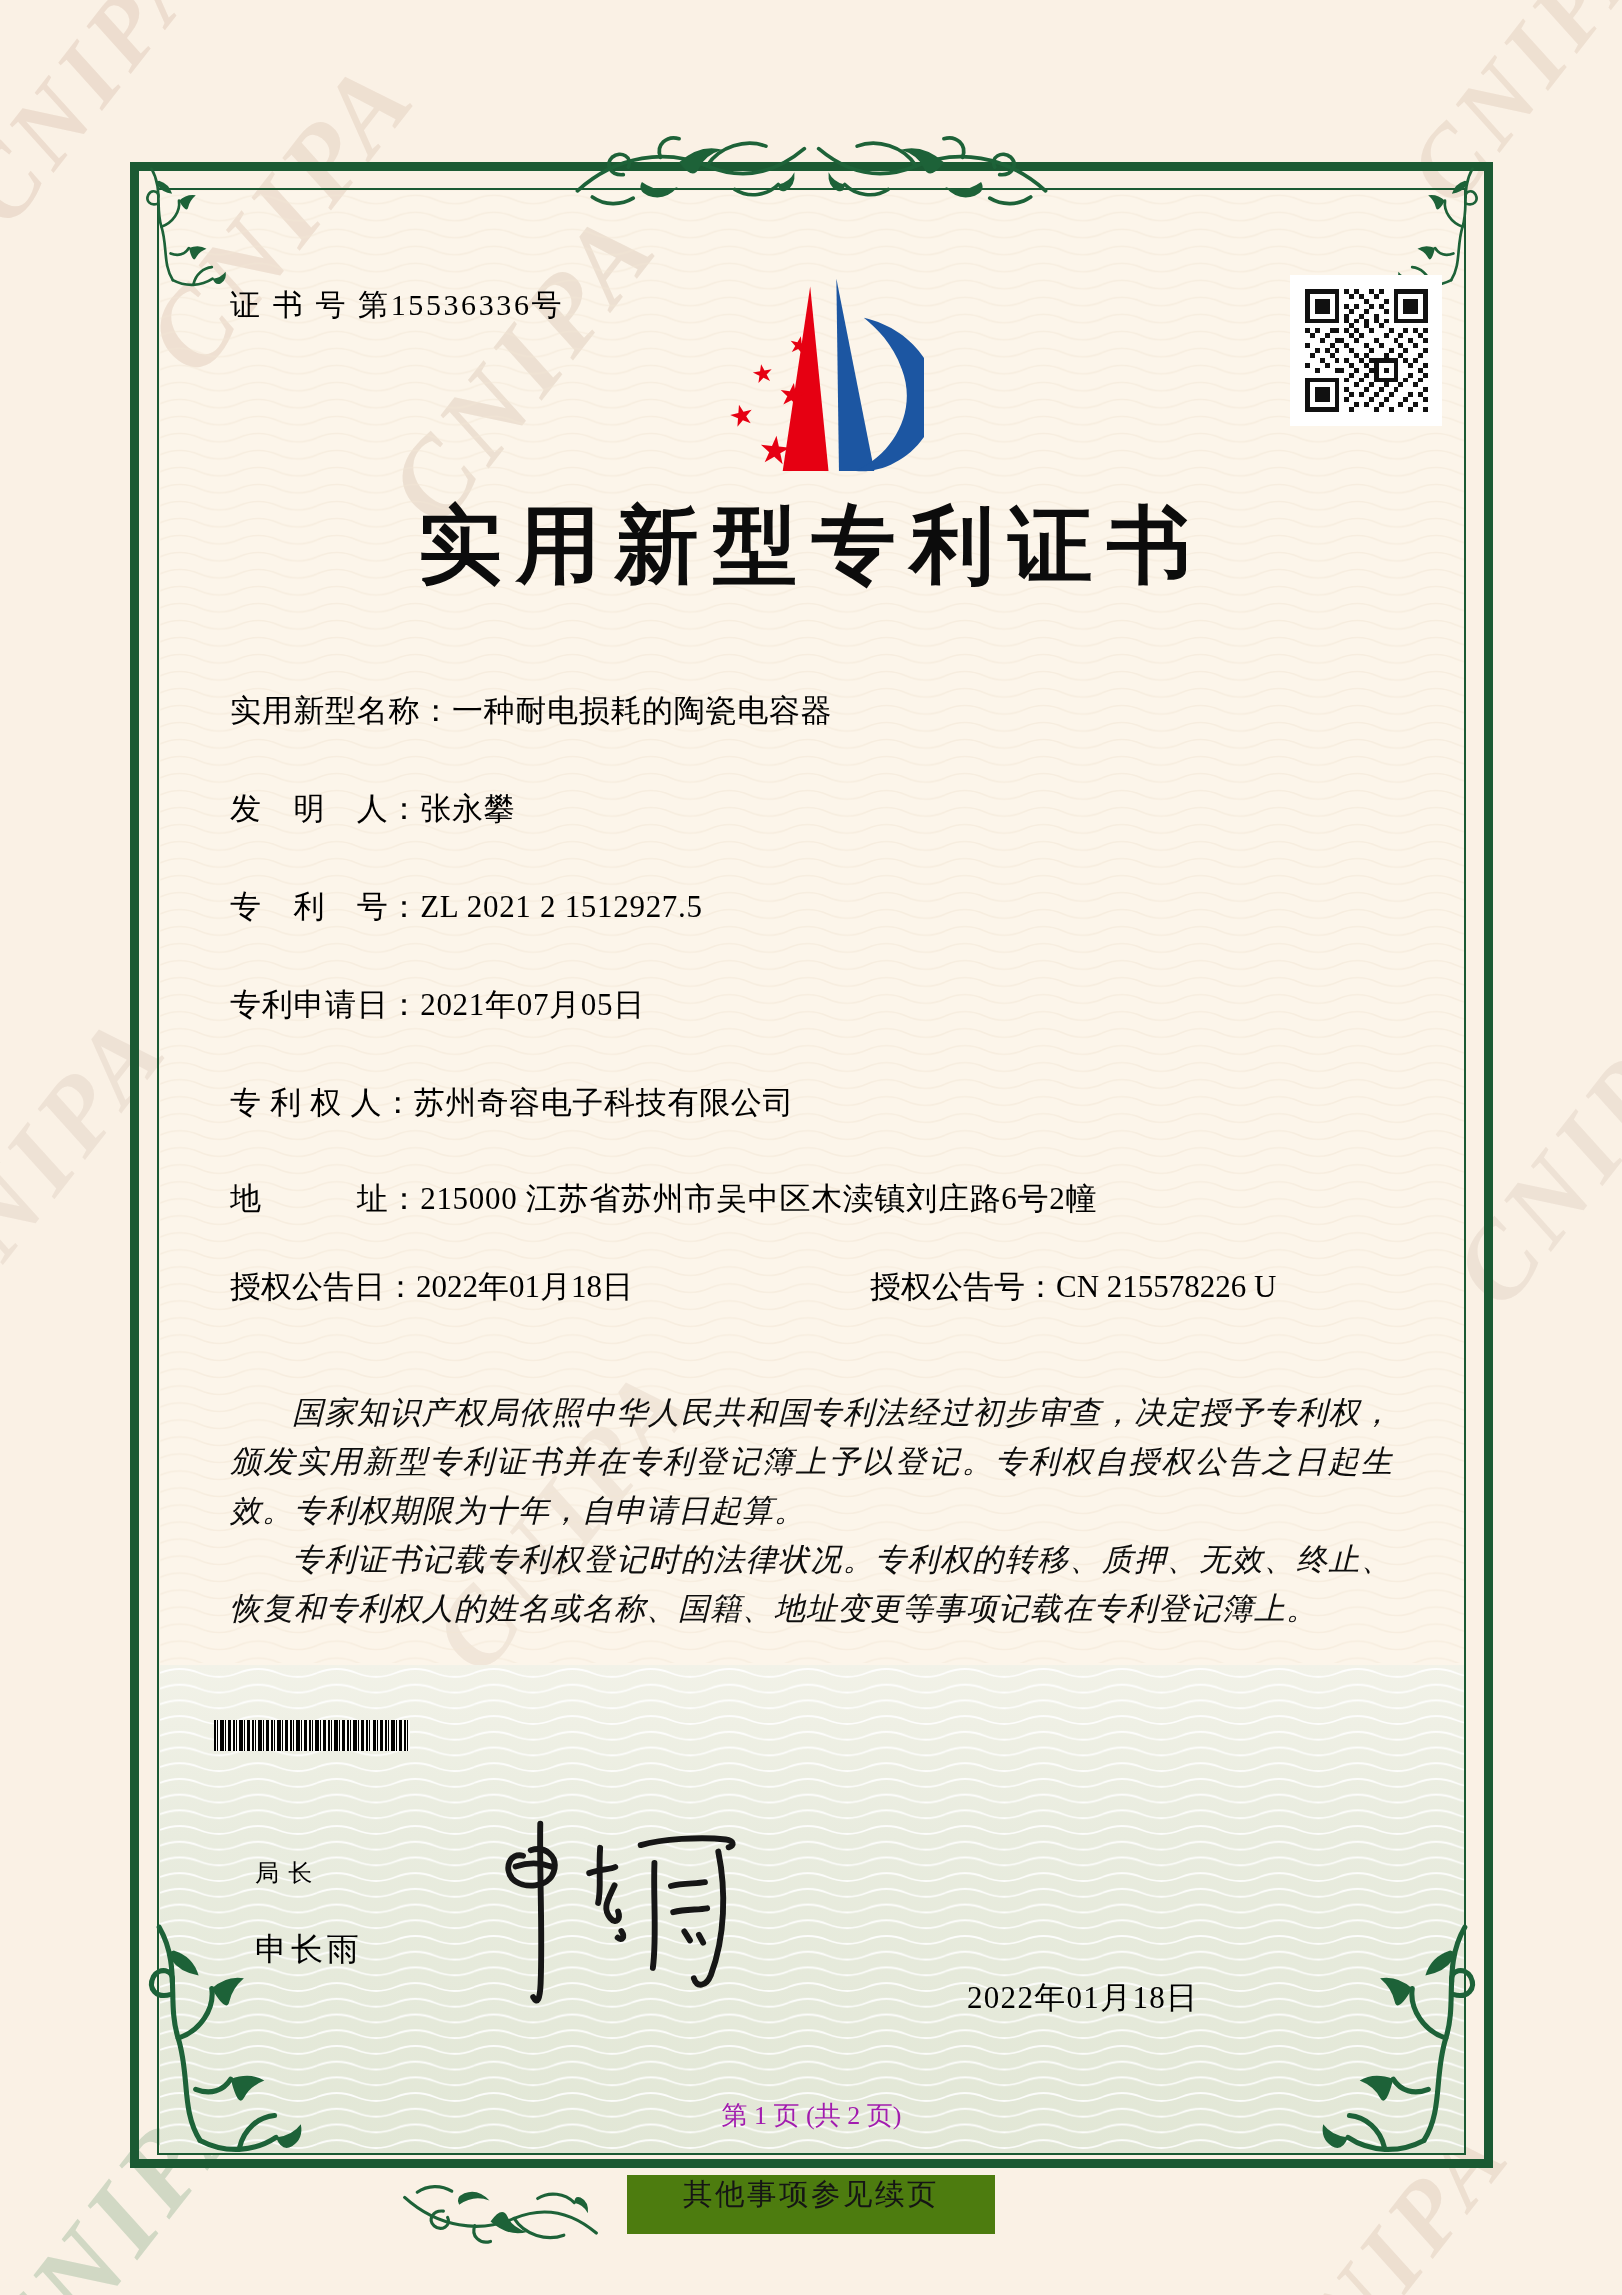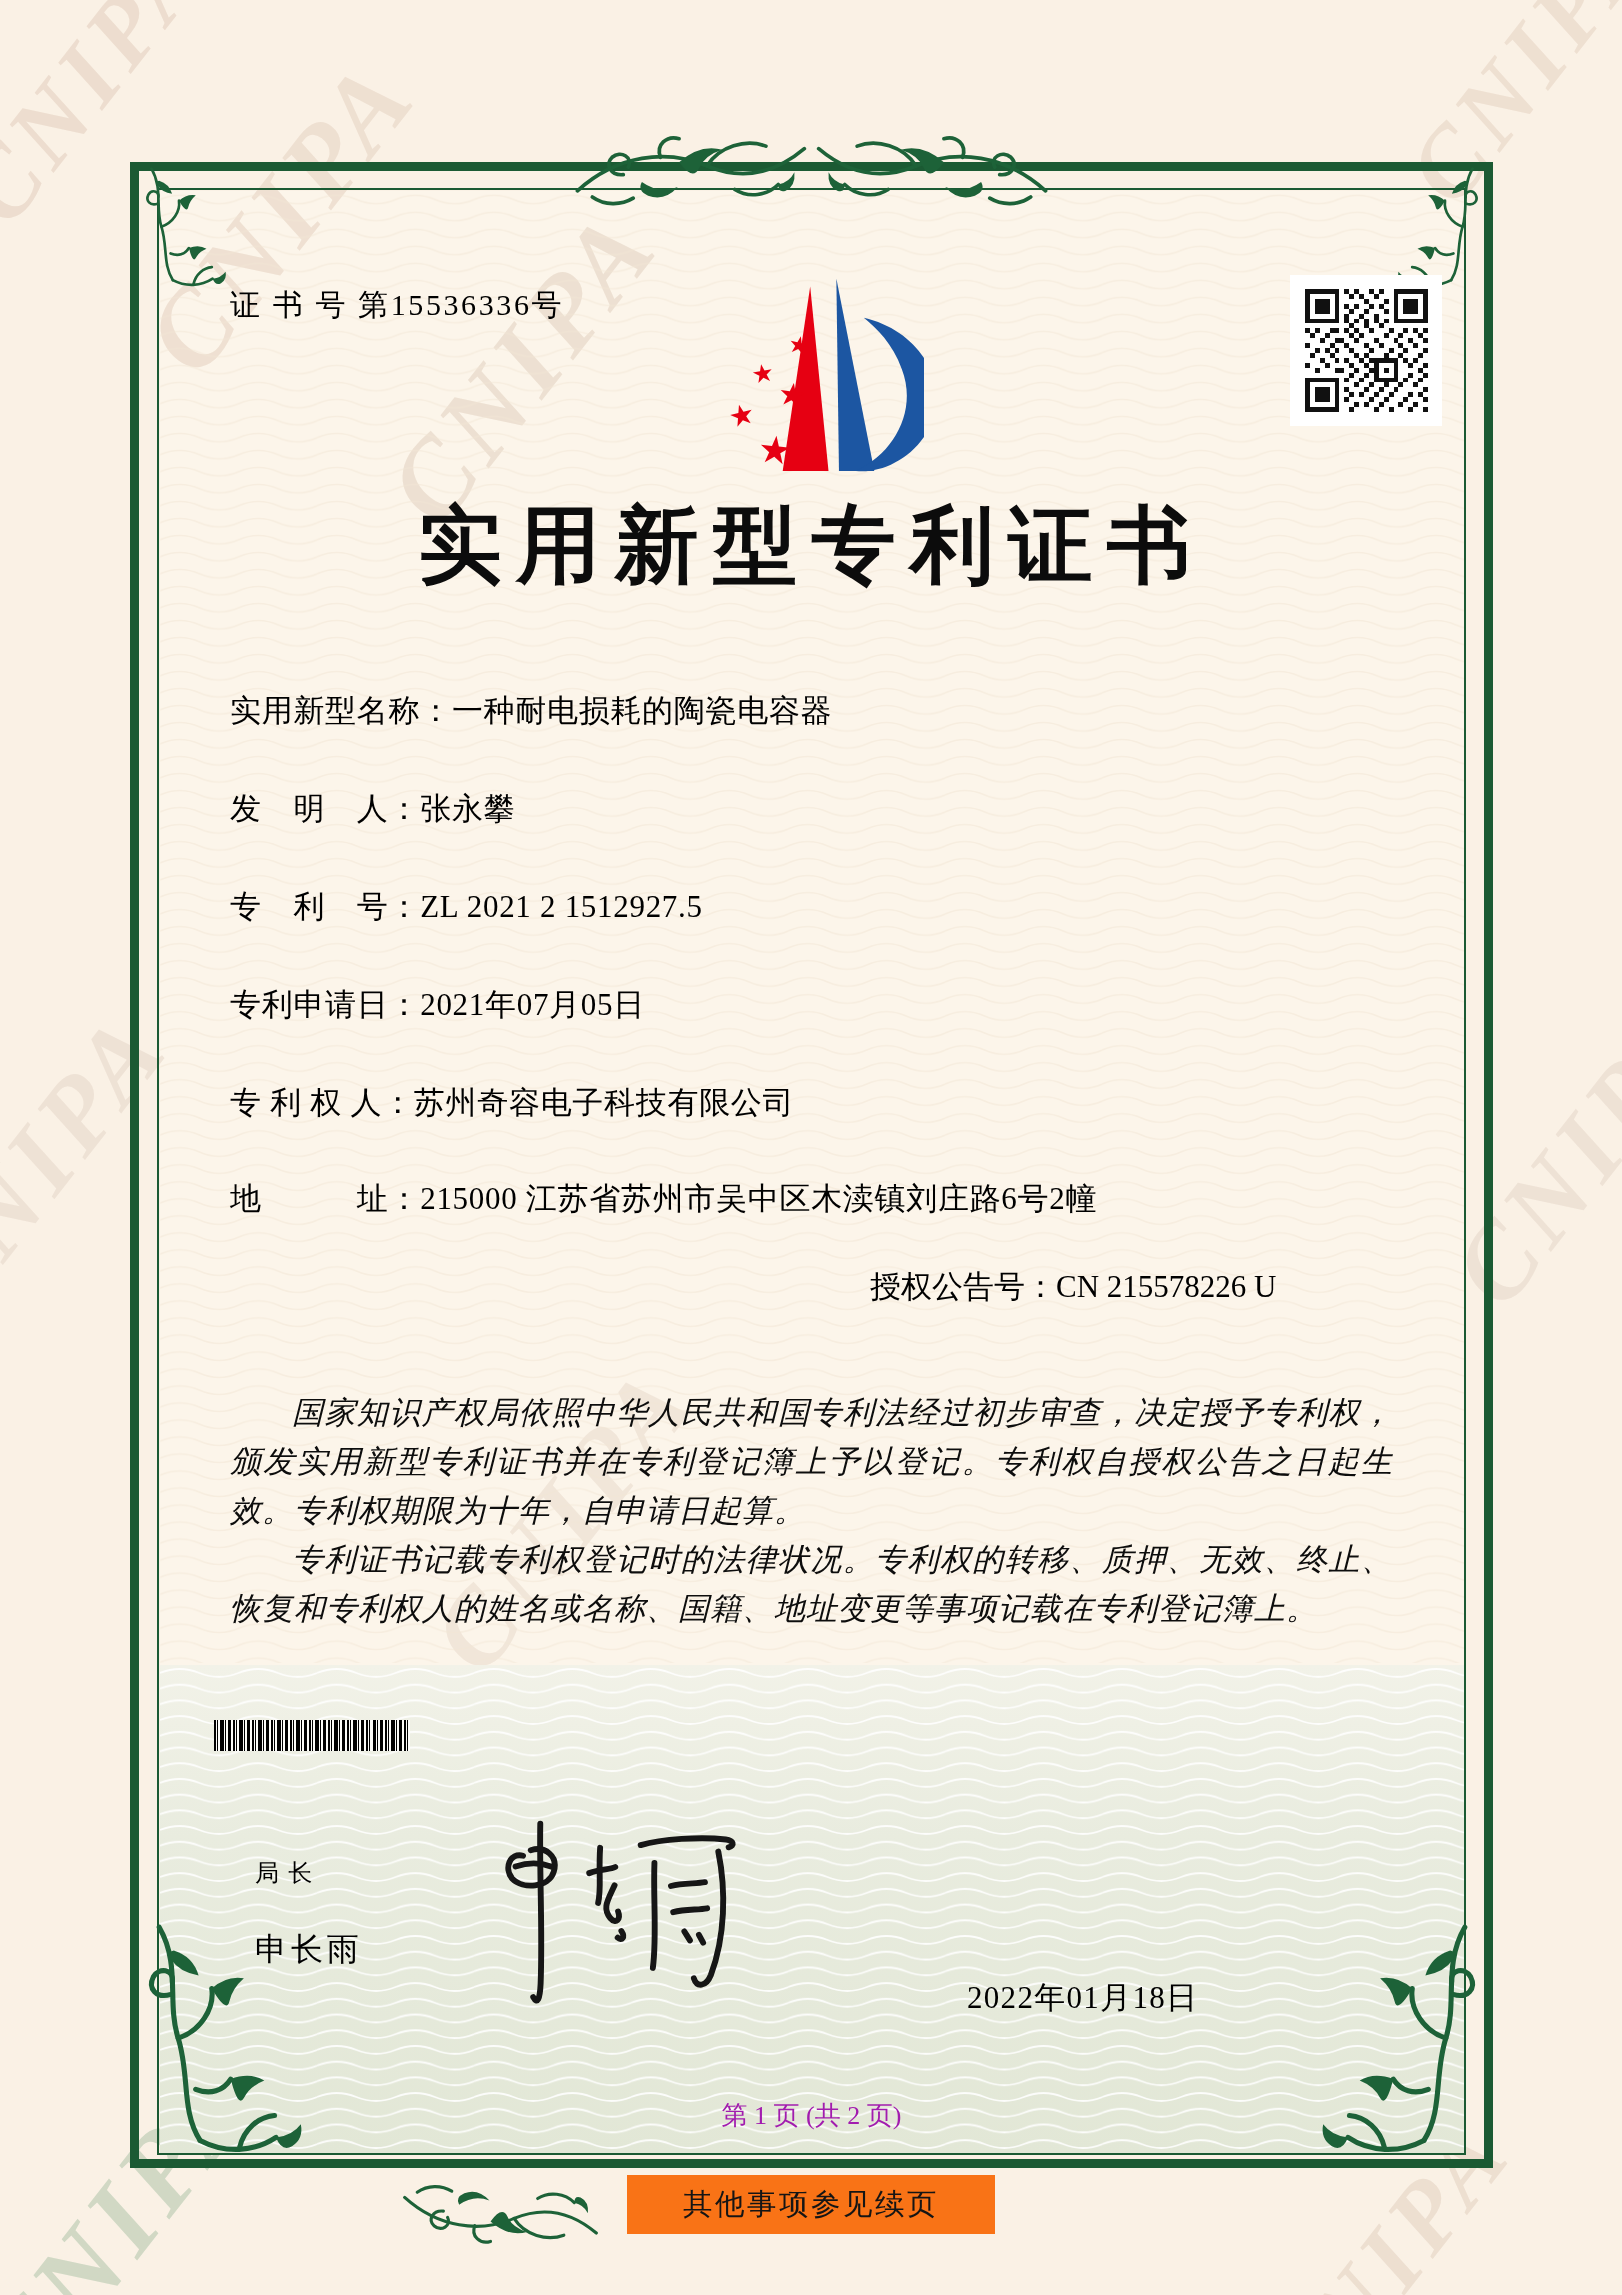--- a/index.html
+++ b/index.html
@@ -38,21 +38,21 @@
            background-color:#fbfbf8;
            background-image:repeating-linear-gradient(to right,
              #000 0 2px,#fbfbf8 2px 3.3px,#000 3.3px 3.9px,#fbfbf8 3.9px 6.5px,
              #000 6.5px 9.8px,#fbfbf8 9.8px 11px,#000 11px 11.8px,#fbfbf8 11.8px 14.4px,
              #000 14.4px 17px,#fbfbf8 17px 19px);}
   .signer-title{left:255px;top:1857px;font-size:24px;letter-spacing:9.2px;font-weight:400;}
   .signer-name{left:255px;top:1928px;font-size:32px;letter-spacing:3.9px;}
   .issue-date{left:967px;top:1977px;font-size:31px;letter-spacing:1.3px;}
   .pageinfo{left:0;right:0;top:2098px;text-align:center;font-size:26px;color:#a21caf;}
   .footer-band{position:absolute;left:627px;top:2175px;width:368px;height:59px;
-               background:#f97316;z-index:5;display:flex;align-items:center;justify-content:center;}
+               background:#4d7c0f;z-index:5;display:flex;justify-content:center;}
   .footer-band span{font-size:29.4px;letter-spacing:2.6px;color:#151515;}
   .qr-patch{position:absolute;left:1290px;top:275px;width:152px;height:151px;
             background:#fff;z-index:4;}
   .qr{position:absolute;left:1305px;top:289px;width:123px;height:123px;z-index:5;}
   .logo{position:absolute;left:699px;top:276px;width:225px;height:208px;z-index:5;}
   .sig{position:absolute;left:487px;top:1807px;width:308px;height:206px;z-index:6;
        transform:rotate(-2deg);}
 </style>
 </head>
 <body>
@@ -211,20 +211,23 @@
   <div class="abs frow" style="top:976px;font-family:Liberation Serif, serif;">
     <span>专利申请日：</span><span>2021年07月05日</span>
   </div>
   <div class="abs frow" style="top:1074px;">
     <span>专 利 权 人：</span><span>苏州奇容电子科技有限公司</span>
   </div>
   <div class="abs frow" style="top:1170px;">
     <span>地　　　址：</span><span>215000 江苏省苏州市吴中区木渎镇刘庄路6号2幢</span>
   </div>
 
+  <div class="abs grant-left">
+    <span>授权公告日：</span><span>2022年01月18日</span>
+  </div>
   <div class="abs grant-right">
     <span>授权公告号：</span><span>CN 215578226 U</span>
   </div>
 
   <div class="abs paras">
     <p>国家知识产权局依照中华人民共和国专利法经过初步审查，决定授予专利权，颁发实用新型专利证书并在专利登记簿上予以登记。专利权自授权公告之日起生效。专利权期限为十年，自申请日起算。</p>
     <p>专利证书记载专利权登记时的法律状况。专利权的转移、质押、无效、终止、恢复和专利权人的姓名或名称、国籍、地址变更等事项记载在专利登记簿上。</p>
   </div>
 
   <div class="barcode"></div>

